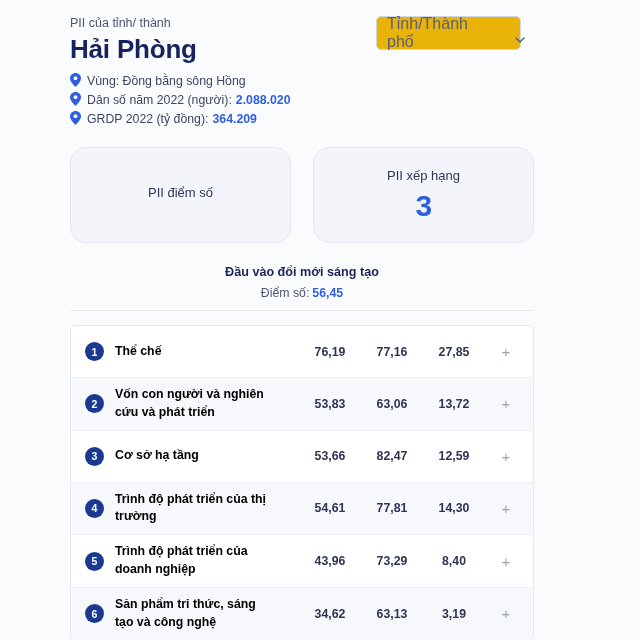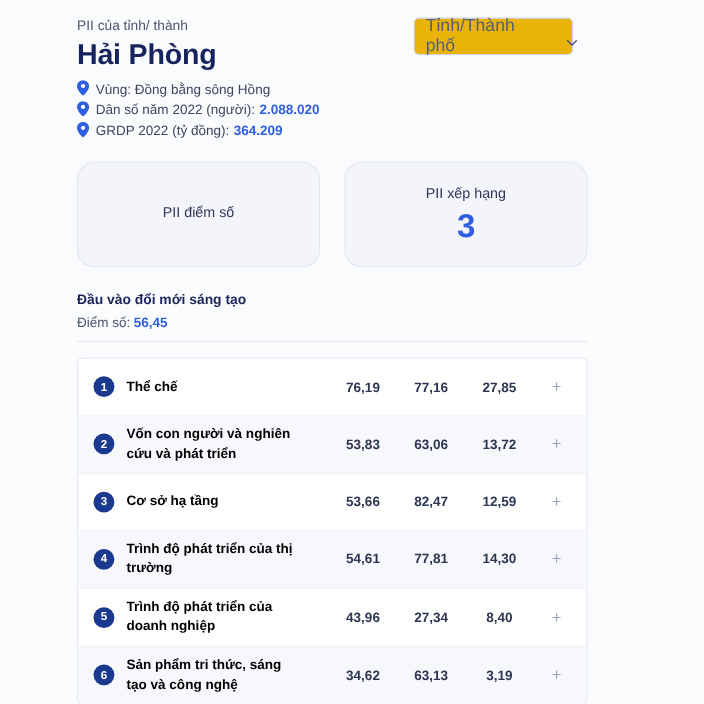--- a/index.html
+++ b/index.html
@@ -104,21 +104,21 @@
     letter-spacing: -0.5px;
   }
   
   .subheads {
     display: flex;
     gap: 22px;
     margin-top: 22px;
     padding-bottom: 10px;
     border-bottom: 1px solid #e6e9f0;
   }
-  .subhead { flex: 1; }
+  .subhead { flex: 1; text-align: center; }
   .subhead-title {
     font-size: 12.6px;
     font-weight: bold;
     color: #1b2559;
     margin-bottom: 7px;
   }
   .subhead-score {
     font-size: 12.3px;
     color: #4b5670;
   }
@@ -289,21 +289,21 @@
         <div class="cell c1">54,61</div>
         <div class="cell">77,81</div>
         <div class="cell">14,30</div>
         <div class="plus">+</div>
       </div>
 
       <div class="row">
         <div class="badge">5</div>
         <div class="row-name">Trình độ phát triển của doanh nghiệp</div>
         <div class="cell c1">43,96</div>
-        <div class="cell">27,34</div>
+        <div class="cell">73,29</div>
         <div class="cell">8,40</div>
         <div class="plus">+</div>
       </div>
 
       <div class="row alt">
         <div class="badge">6</div>
         <div class="row-name">Sản phẩm tri thức, sáng tạo và công nghệ</div>
         <div class="cell c1">34,62</div>
         <div class="cell">63,13</div>
         <div class="cell">3,19</div>

